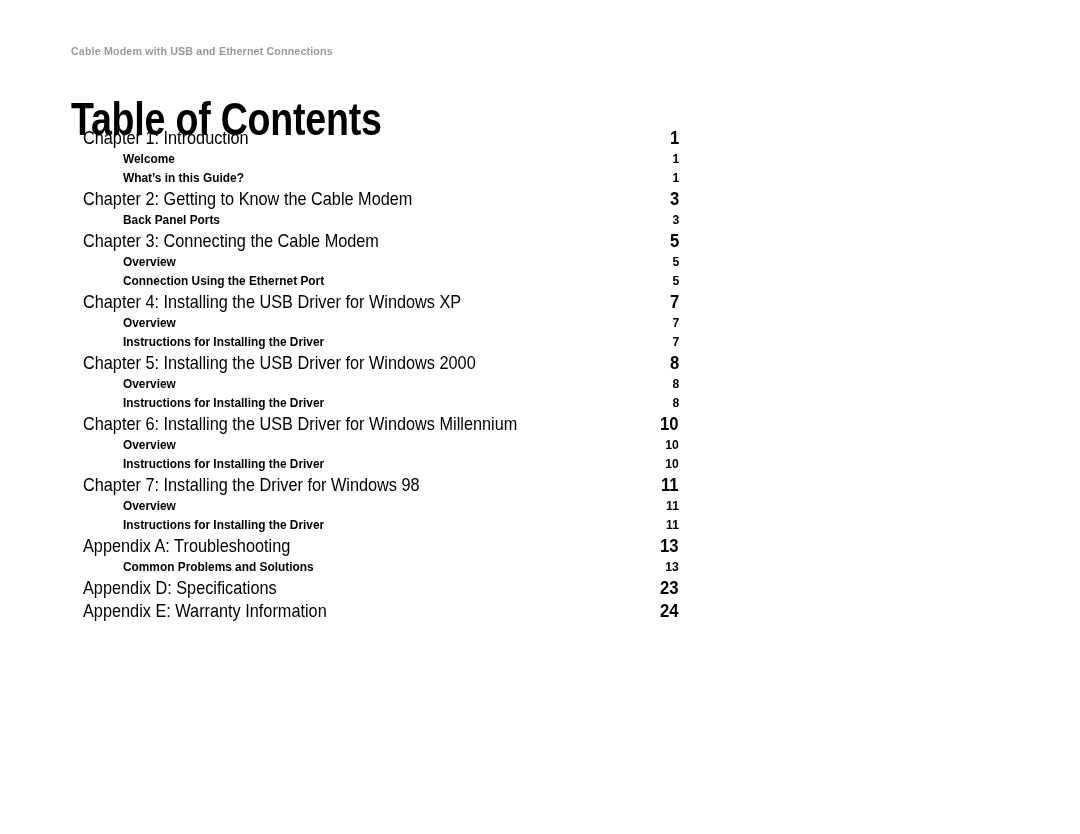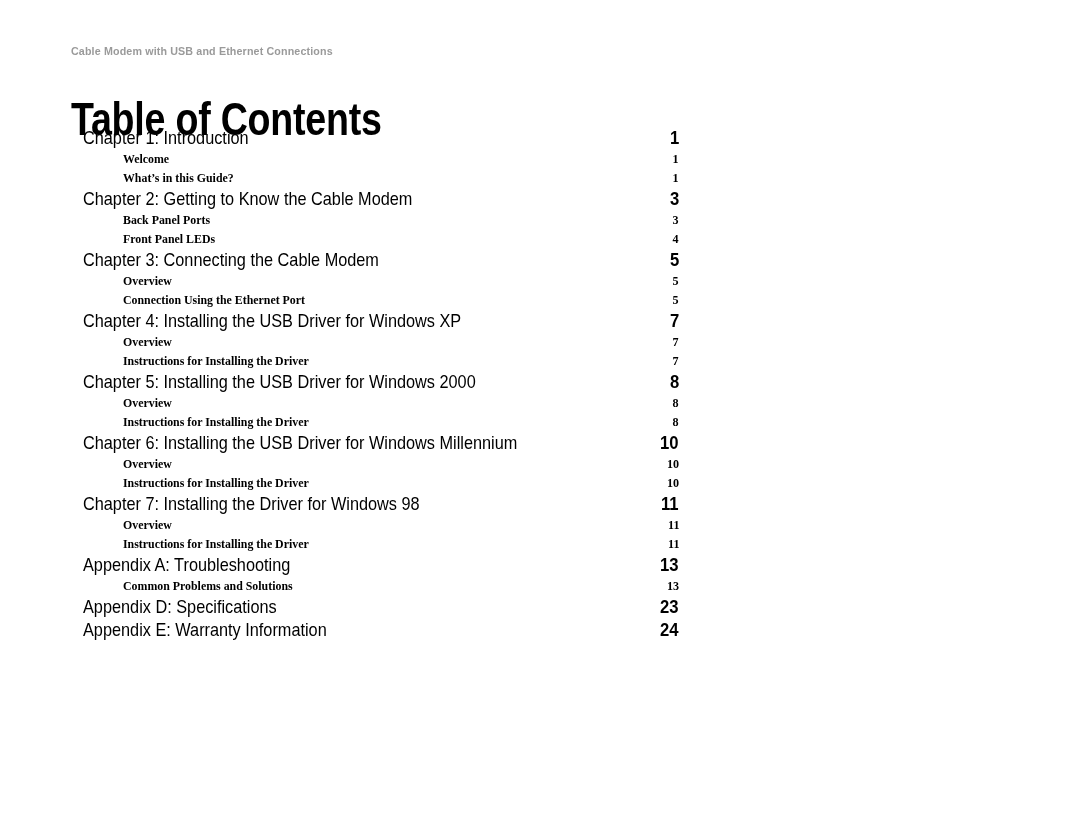--- a/index.html
+++ b/index.html
@@ -90,21 +90,20 @@
   }
   
   .level-2 {
     height: 19px;
     font-size: 13.2px;
     line-height: 19px;
     font-weight: bold;
     color: #000000;
     padding-left: 40px;
     width: 556px;
-    font-family: Liberation Serif, serif;
   }
   .level-2 .label {
     transform: scaleX(0.90);
   }
   .level-2 .page-num {
     font-size: 13.2px;
     line-height: 19px;
     font-weight: bold;
     transform: scaleX(0.92);
   }
@@ -117,21 +116,20 @@
   <div class="running-head">Cable Modem with USB and Ethernet Connections</div>
 
   <h1 class="doc-title">Table of Contents</h1>
 
   <div class="toc" id="toc-list">
       <div class="toc-row level-1"><span class="label">Chapter 1: Introduction</span><span class="page-num">1</span></div>
       <div class="toc-row level-2"><span class="label">Welcome</span><span class="page-num">1</span></div>
       <div class="toc-row level-2"><span class="label">What’s in this Guide?</span><span class="page-num">1</span></div>
       <div class="toc-row level-1"><span class="label">Chapter 2: Getting to Know the Cable Modem</span><span class="page-num">3</span></div>
       <div class="toc-row level-2"><span class="label">Back Panel Ports</span><span class="page-num">3</span></div>
-      <div class="toc-row level-2"><span class="label">Front Panel LEDs</span><span class="page-num">4</span></div>
       <div class="toc-row level-1"><span class="label">Chapter 3: Connecting the Cable Modem</span><span class="page-num">5</span></div>
       <div class="toc-row level-2"><span class="label">Overview</span><span class="page-num">5</span></div>
       <div class="toc-row level-2"><span class="label">Connection Using the Ethernet Port</span><span class="page-num">5</span></div>
       <div class="toc-row level-1"><span class="label">Chapter 4: Installing the USB Driver for Windows XP</span><span class="page-num">7</span></div>
       <div class="toc-row level-2"><span class="label">Overview</span><span class="page-num">7</span></div>
       <div class="toc-row level-2"><span class="label">Instructions for Installing the Driver</span><span class="page-num">7</span></div>
       <div class="toc-row level-1"><span class="label">Chapter 5: Installing the USB Driver for Windows 2000</span><span class="page-num">8</span></div>
       <div class="toc-row level-2"><span class="label">Overview</span><span class="page-num">8</span></div>
       <div class="toc-row level-2"><span class="label">Instructions for Installing the Driver</span><span class="page-num">8</span></div>
       <div class="toc-row level-1"><span class="label">Chapter 6: Installing the USB Driver for Windows Millennium</span><span class="page-num">10</span></div>

